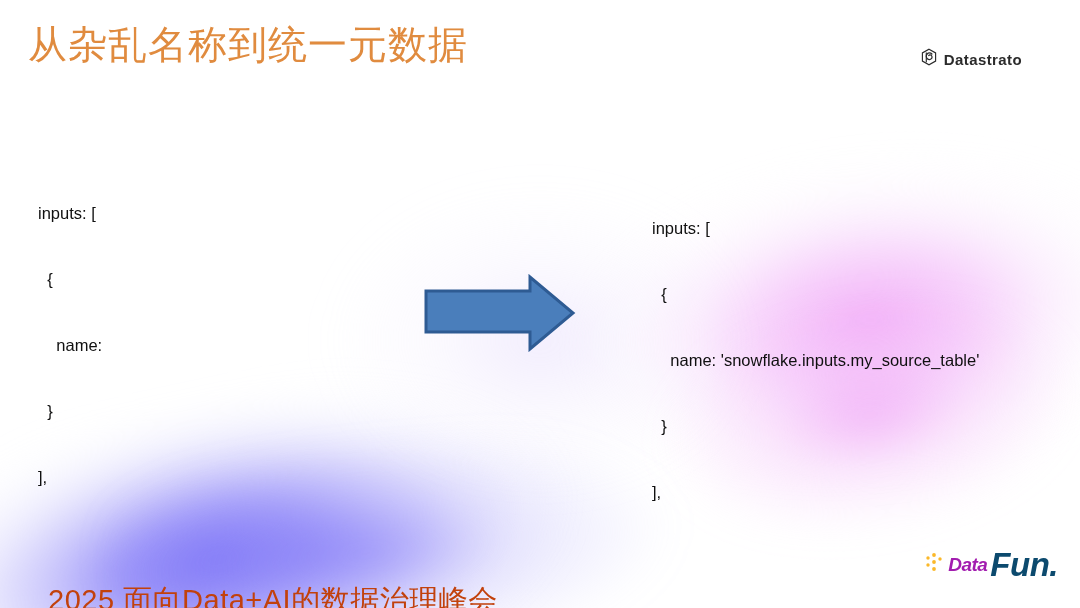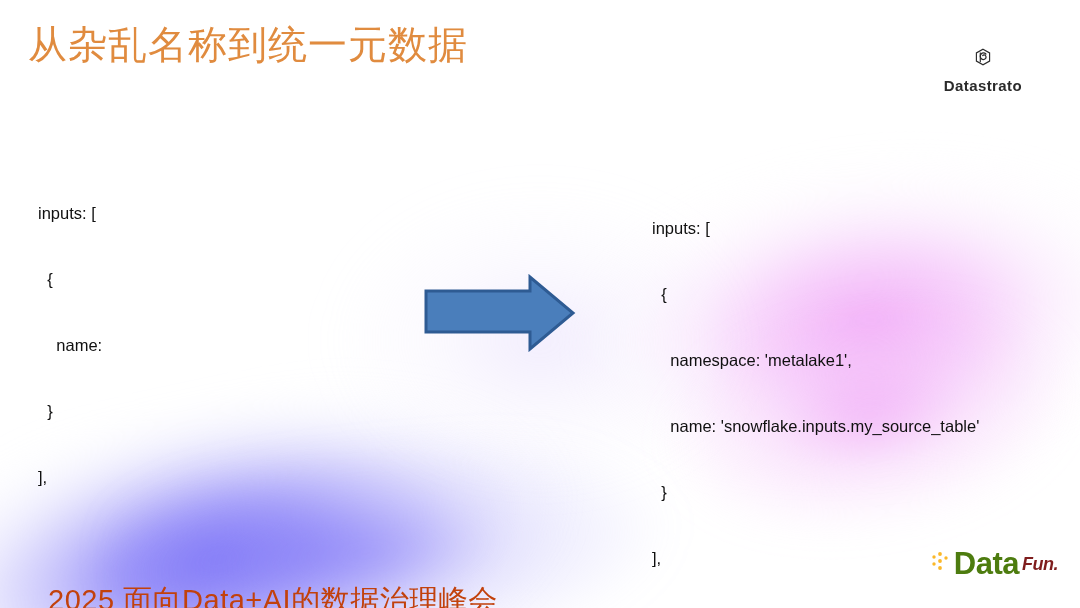--- a/index.html
+++ b/index.html
@@ -106,21 +106,20 @@
 
   
   #datastrato-logo {
     position: absolute;
     right: 58px;
     top: 48px;
     z-index: 5;
     display: flex;
     align-items: center;
     gap: 6px;
-    flex-direction: column;
   }
   #datastrato-logo .ds-name {
     font-family: "Liberation Sans", sans-serif;
     font-size: 15px;
     font-weight: 600;
     color: #2B2B2B;
     letter-spacing: 0.4px;
   }
 
   
@@ -163,31 +162,32 @@
     position: absolute;
     right: 22px;
     top: 546px;
     z-index: 5;
     display: flex;
     align-items: center;
     gap: 3px;
   }
   #datafun-logo .df-word-data {
     font-family: "Liberation Sans", sans-serif;
-    font-size: 31px;
-    font-weight: bold;
-    color: #4d7c0f;
-    letter-spacing: -0.5px;
-  }
-  #datafun-logo .df-word-fun {
-    font-family: "Liberation Sans", sans-serif;
-    font-size: 18px;
+    font-size: 19px;
     font-weight: bold;
     font-style: italic;
-    color: #7f1d1d;
+    color: #a21caf;
+    letter-spacing: -0.5px;
+  }
+  #datafun-logo .df-word-fun {
+    font-family: "Liberation Sans", sans-serif;
+    font-size: 33px;
+    font-weight: bold;
+    font-style: italic;
+    color: #0c4a6e;
     letter-spacing: -0.5px;
   }
 </style>
 </head>
 <body>
 
 <div id="slide">
 
   <div class="blob" id="blob-lavender"></div>
   <div class="blob" id="blob-pink"></div>
@@ -227,21 +227,20 @@
 
   <div id="transform-arrow">
     <svg width="152" height="78" viewBox="0 0 152 78" aria-hidden="true">
       <path d="M2 17 L106 17 L106 3 L149 39 L106 75 L106 58 L2 58 Z" fill="#4A7EBB" stroke="#2E5B93" stroke-width="3" stroke-linejoin="miter"></path>
     </svg>
   </div>
 
   <div class="code-block" id="code-after">
     <span class="code-line">inputs: [</span>
     <span class="code-line">  {</span>
-    <span class="code-line">    namespace: 'metalake1',</span>
     <span class="code-line">    name: 'snowflake.inputs.my_source_table'</span>
     <span class="code-line">  }</span>
     <span class="code-line">],</span>
     
     
     
     
     
     
   </div>

